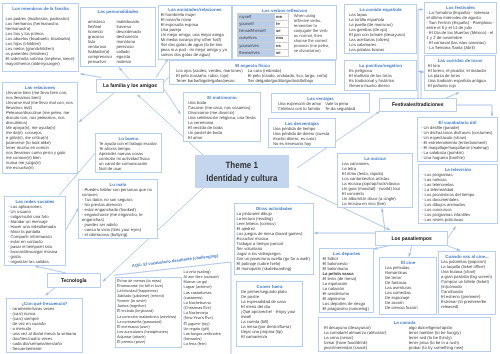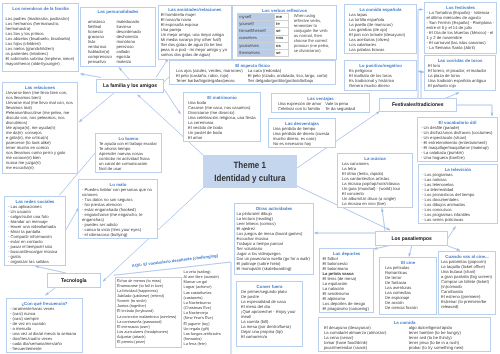--- a/index.html
+++ b/index.html
@@ -516,19 +516,19 @@
 <div class="node" style="left:47px;top:273px;width:54px;height:15px;font-size:5.3px;">
   <span>Tecnología</span>
 </div>
 <div class="node" style="left:379px;top:98px;width:78px;height:14px;font-size:5.3px;">
   <span>Festivales/tradiciones</span>
 </div>
 <div class="node" style="left:375px;top:231px;width:73px;height:15px;font-size:5.3px;">
   <span>Los pasatiempos</span>
 </div>
 
-<div class="center" style="left:203px;top:155px;width:94px;height:33px;">
+<div class="center" style="left:195px;top:155px;width:94px;height:33px;">
   <span style="font-size:9.2px;line-height:12.5px;font-weight:bold;transform:scaleX(0.87);">Theme 1</span>
   <span style="font-size:9.2px;line-height:12.5px;font-weight:bold;transform:scaleX(0.87);">Identidad y cultura</span>
 </div>
 
 <div class="annot" style="left:132px;top:264.3px;font-size:4.05px;transform:rotate(-6.8deg);">AQA: El vocabulario desafiante (challenging)</div>
 </div>
 
 </body></html>

